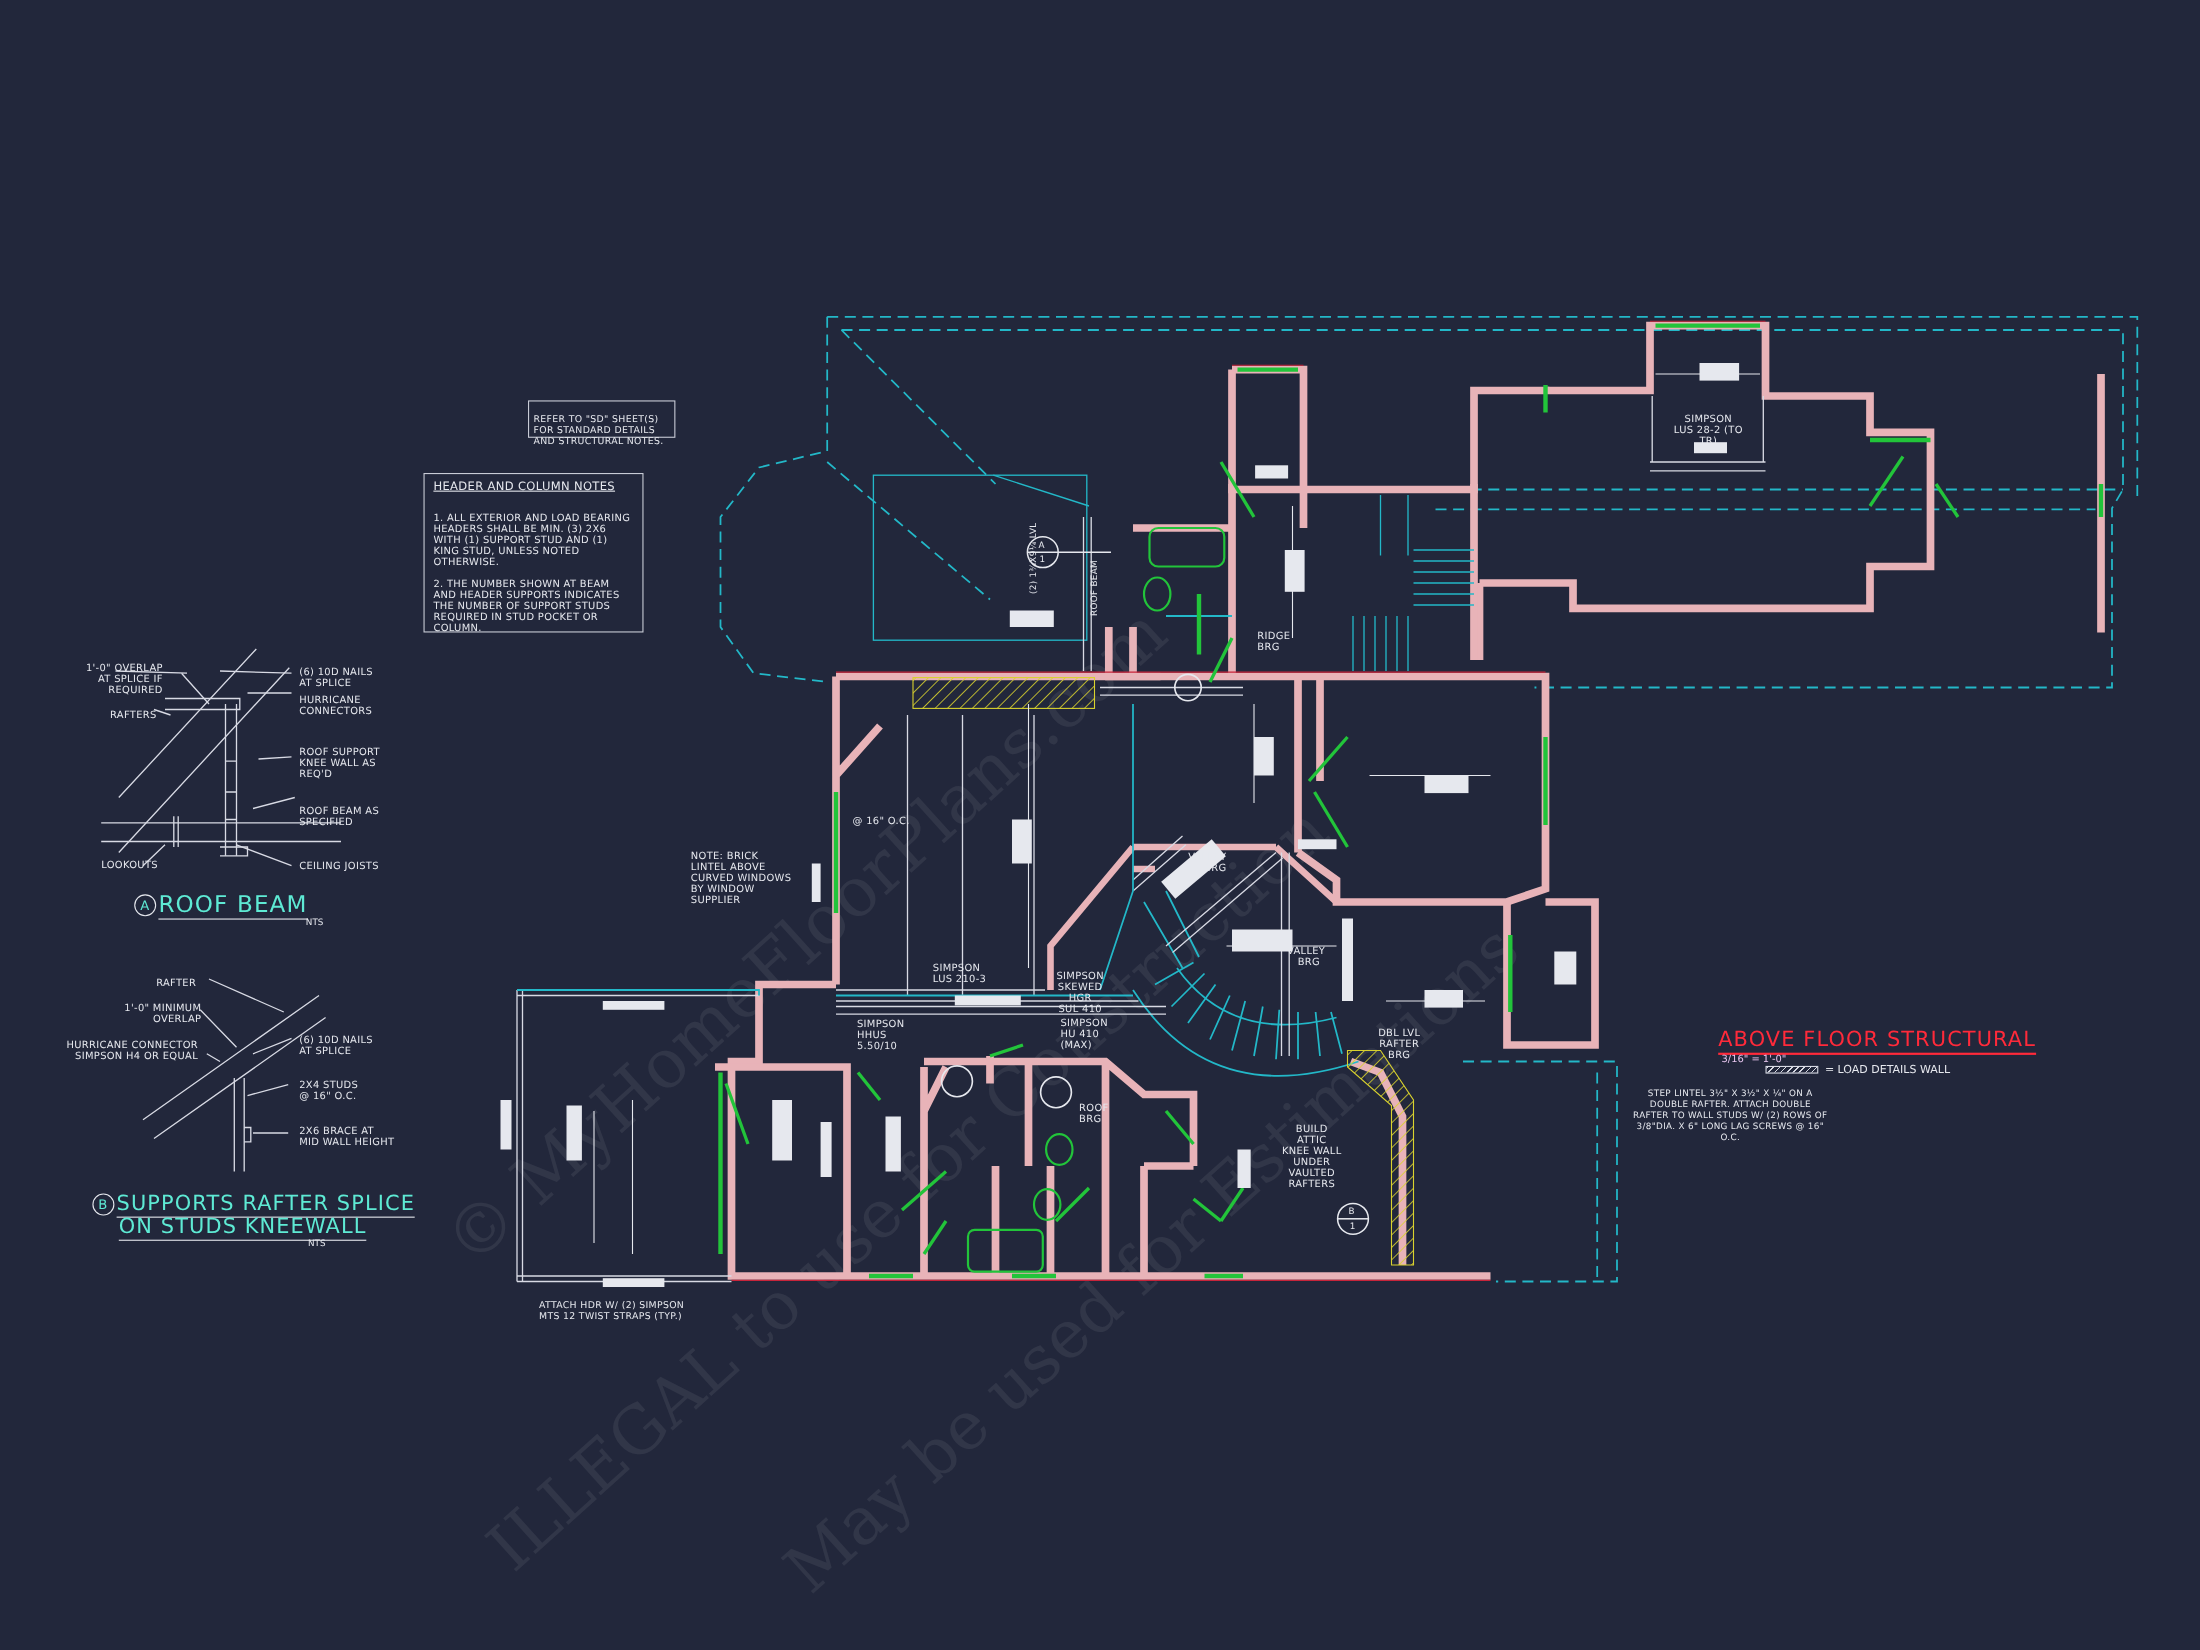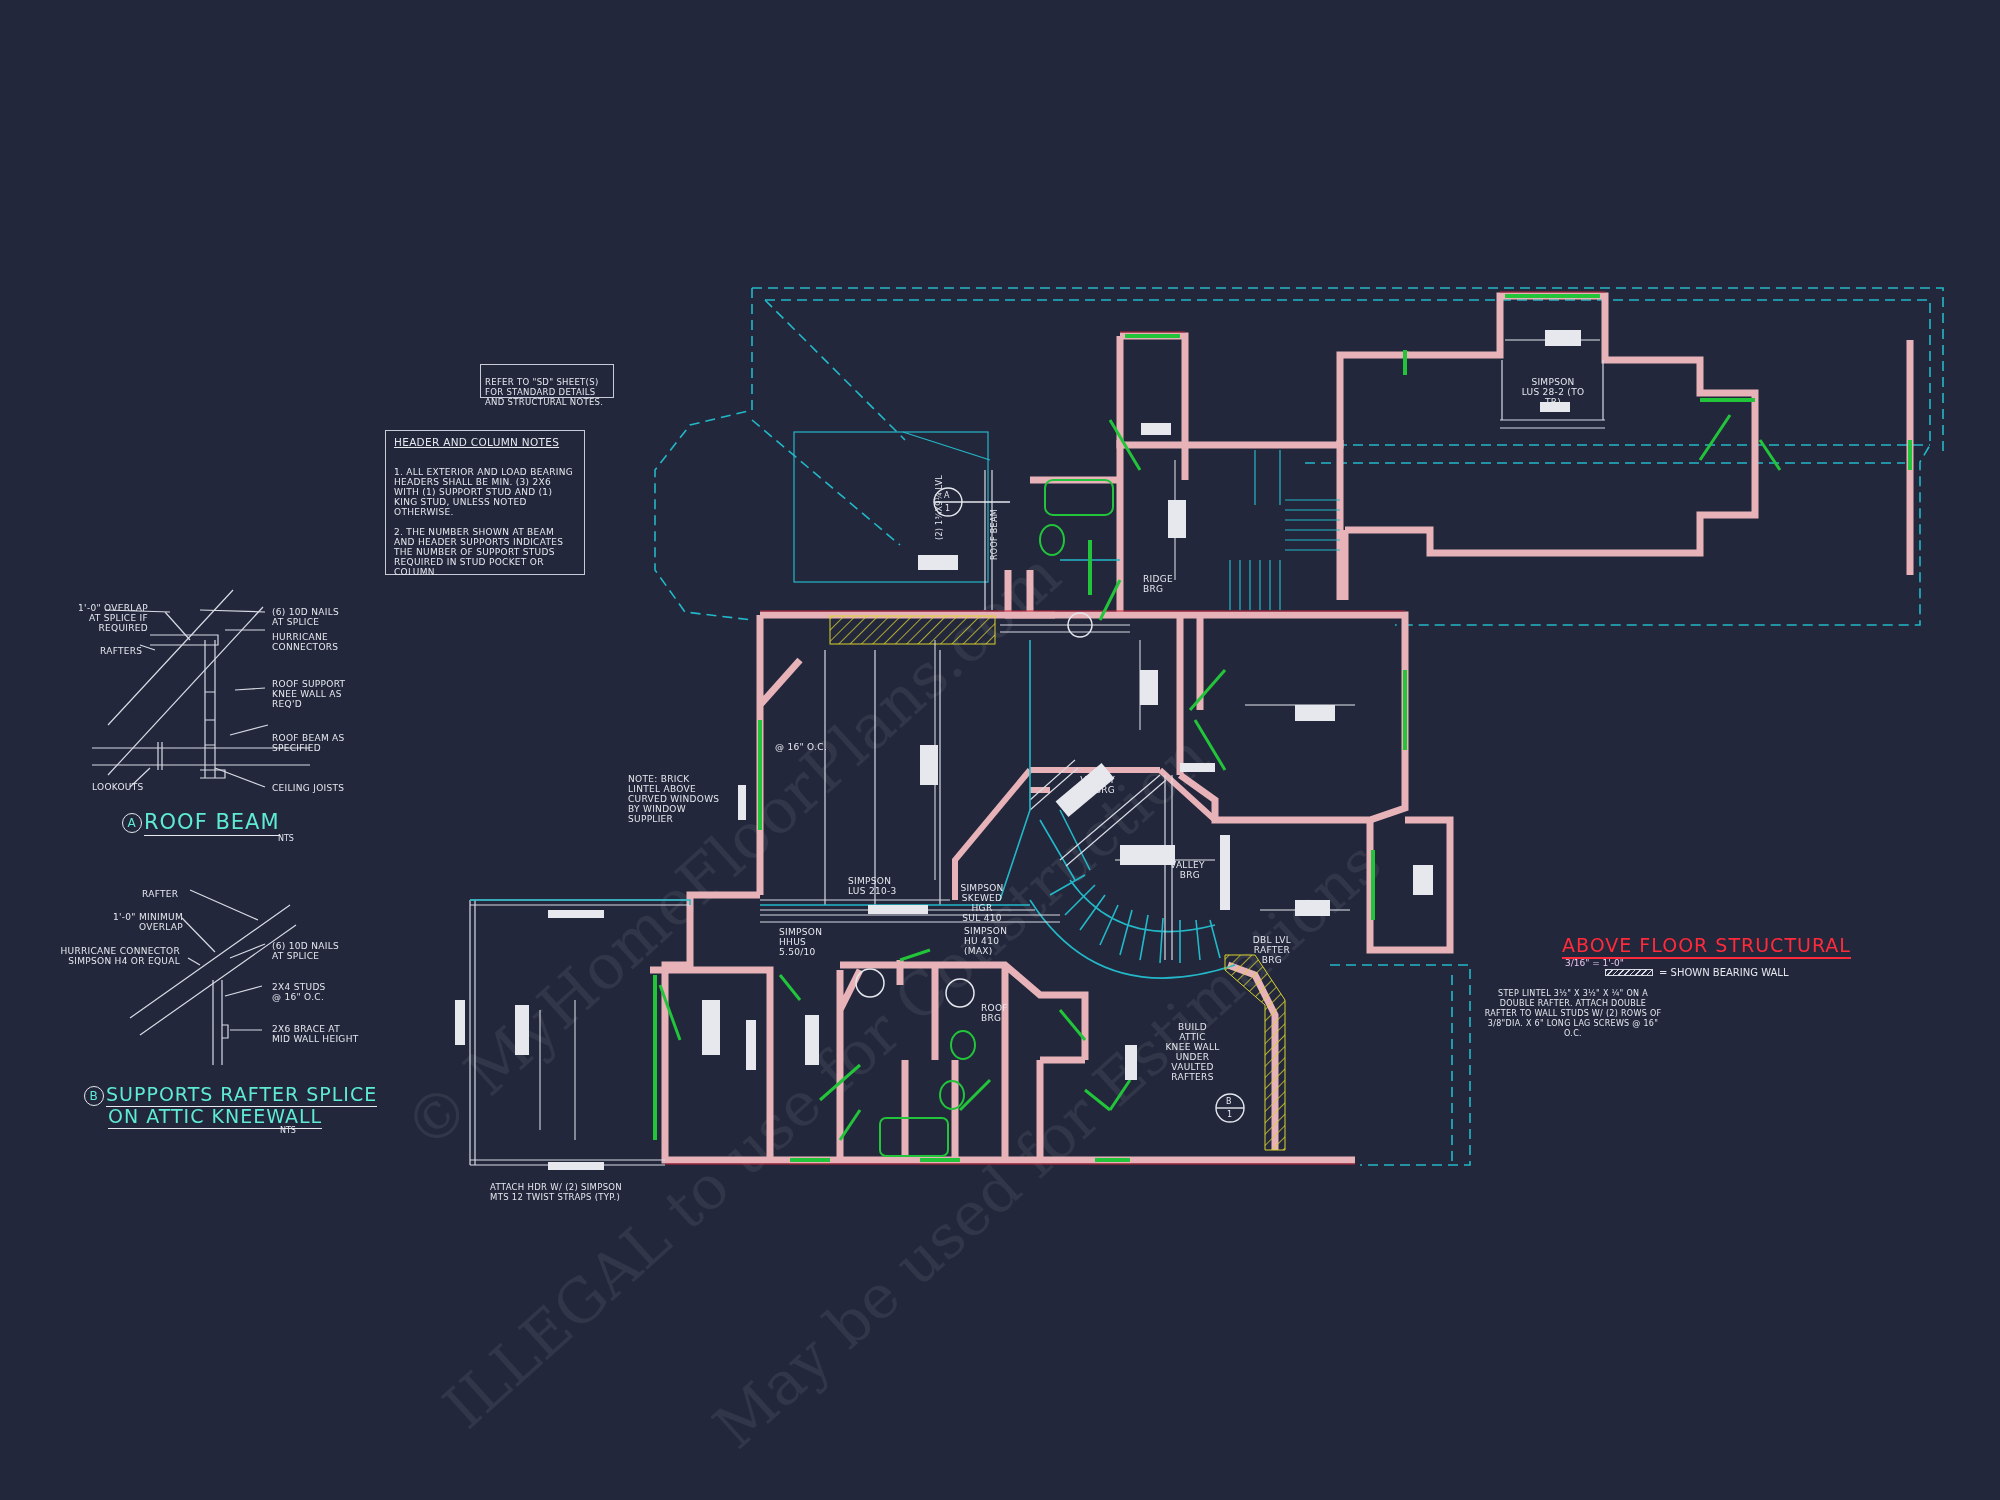--- a/index.html
+++ b/index.html
@@ -242,21 +242,21 @@
   <div class="cad-text" style="left:56px; top:946px; text-align:right; width:124px;">HURRICANE CONNECTOR
 SIMPSON H4 OR EQUAL</div>
   <div class="cad-text" style="left:272px; top:941px;">(6) 10d NAILS
 AT SPLICE</div>
   <div class="cad-text" style="left:272px; top:982px;">2x4 STUDS
 @ 16" O.C.</div>
   <div class="cad-text" style="left:272px; top:1024px;">2x6 BRACE AT
 MID WALL HEIGHT</div>
   <div class="detail-title" style="left:84px; top:1084px; font-size:19px; line-height:20px;">
     <span class="circ">B</span><span class="ul">SUPPORTS RAFTER SPLICE</span><br>
-    <span class="ul" style="margin-left:24px;">ON ATTIC KNEEWALL</span>
+    <span class="ul" style="margin-left:24px;">ON STUDS KNEEWALL</span>
   </div>
   <div class="nts" style="left:280px; top:1126px;">NTS</div>
 
   <div class="cad-text" style="left:935px; top:540px; transform:rotate(-90deg); transform-origin:left top; font-size:8px;">(2) 1¾x9¼ LVL</div>
   <div class="cad-text" style="left:990px; top:560px; transform:rotate(-90deg); transform-origin:left top; font-size:8px;">ROOF BEAM</div>
   <div class="cad-text" style="left:944px; top:491px; font-size:8px;">A</div>
   <div class="cad-text" style="left:945px; top:504px; font-size:8px;">1</div>
   <div class="cad-text" style="left:1226px; top:1097px; font-size:8px;">B</div>
   <div class="cad-text" style="left:1227px; top:1110px; font-size:8px;">1</div>
   <div class="cad-text" style="left:1143px; top:574px;">RIDGE
@@ -298,15 +298,15 @@
 DOUBLE RAFTER. ATTACH DOUBLE
 RAFTER TO WALL STUDS W/ (2) ROWS OF
 3/8"dia. x 6" LONG LAG SCREWS @ 16" O.C.</div>
   <div class="cad-text" style="left:490px; top:1182px; font-size:8.5px;">ATTACH HDR w/ (2) SIMPSON
 MTS 12 TWIST STRAPS (TYP.)</div>
 
   <div class="sheet-title" style="left:1562px; top:934px;">ABOVE FLOOR STRUCTURAL</div>
   <div class="scale" style="left:1565px; top:958px;">3/16" = 1'-0"</div>
   <div class="legend" style="left:1605px; top:967px;">
     <span class="legend-swatch"></span>
-    <span>= SHOWN BEARING WALL</span>
+    <span>= LOAD DETAILS WALL</span>
   </div>
 </div>
 
 </body></html>

